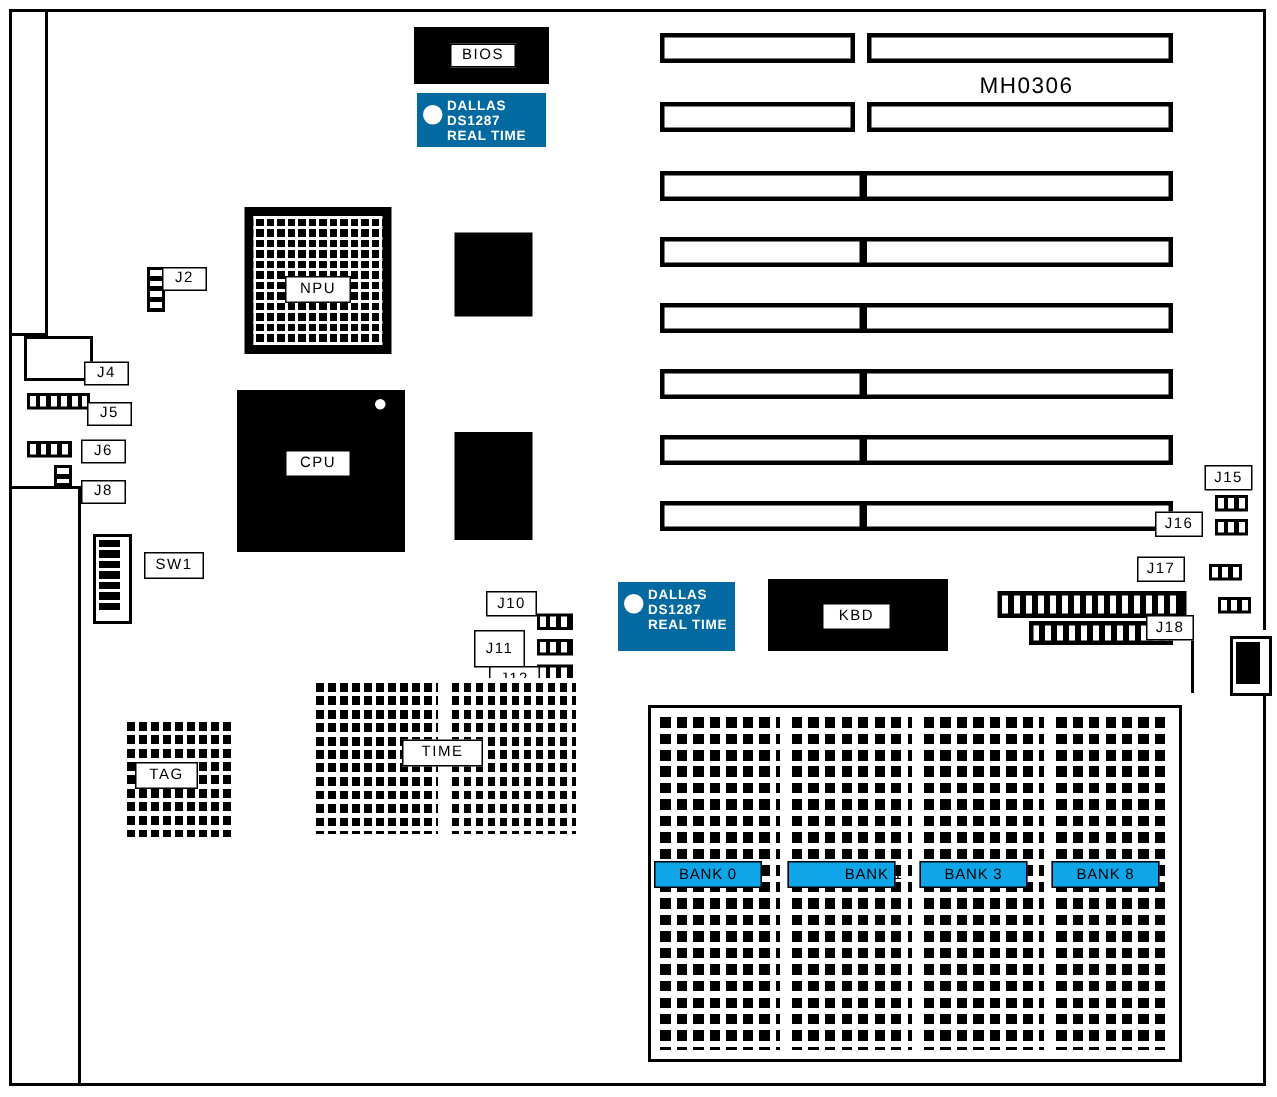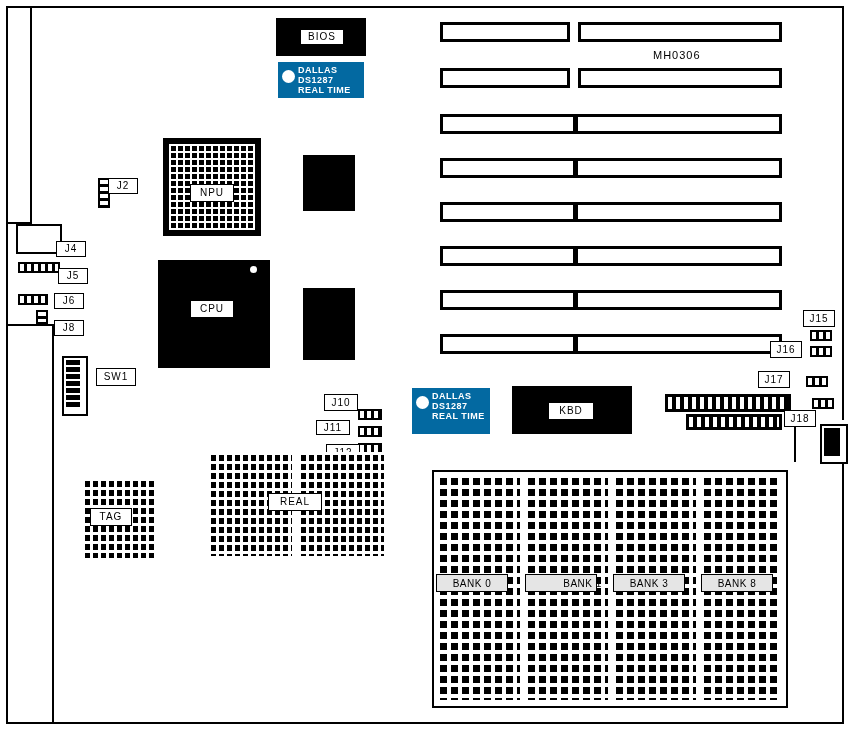--- a/index.html
+++ b/index.html
@@ -41,21 +41,21 @@
     letter-spacing: 1px;
     text-align: center;
     color: #000;
     display: flex;
     align-items: center;
     justify-content: center;
     white-space: nowrap;
   }
   .plain {
     position: absolute;
-    font-size: 11px;
+    font-size: 15px;
     color: #000;
     letter-spacing: 1px;
     white-space: nowrap;
   }
   .slot {
     position: absolute;
     background: #000;
     box-sizing: border-box;
     padding: 3px;
   }
@@ -134,21 +134,21 @@
     box-sizing: border-box;
   }
   .conn .dots {
     position: absolute;
     inset: 3px;
     background-color: #000;
     background-image: repeating-linear-gradient(to right, #fff 0 4px, #000 4px 8px);
   }
   .banklabel {
     position: absolute;
-    background: #e5e5e5;
+    background: #0ea5e9;
     border: 1px solid #000;
     font-size: 10px;
     letter-spacing: 0.5px;
     text-align: left;
     color: #000;
     box-sizing: border-box;
     display: flex;
     align-items: center;
     justify-content: center;
     white-space: nowrap;
@@ -265,21 +265,21 @@
   <div class="lbl" style="left:96px; top:368px; width:40px; height:18px;">SW1</div>
 
   <div class="jmp" style="left:358px; top:409px; width:24px; height:11px;">
     <div class="cells"></div>
   </div>
   <div class="lbl" style="left:324px; top:394px; width:34px; height:17px;">J10</div>
 
   <div class="jmp" style="left:358px; top:426px; width:24px; height:11px;">
     <div class="cells"></div>
   </div>
-  <div class="lbl" style="left:316px; top:420px; width:34px; height:15px;">J11</div>
+  <div class="lbl" style="left:316px; top:420px; width:34px; height:25px;">J11</div>
 
   <div class="jmp" style="left:358px; top:443px; width:24px; height:11px;">
     <div class="cells"></div>
   </div>
   <div class="lbl" style="left:326px; top:444px; width:34px; height:17px;">J12</div>
 
   <div class="dallas" style="left:412px; top:388px; width:78px; height:46px;">
     <div>DALLAS</div>
     <div>DS1287</div>
     <div>REAL TIME</div>
@@ -303,31 +303,31 @@
   <div class="lbl" style="left:770px; top:341px; width:32px; height:17px;">J16</div>
   <div class="jmp" style="left:810px; top:346px; width:22px; height:11px;">
     <div class="cells"></div>
   </div>
 
   <div class="lbl" style="left:758px; top:371px; width:32px; height:17px;">J17</div>
   <div class="jmp" style="left:806px; top:376px; width:22px; height:11px;">
     <div class="cells"></div>
   </div>
 
-  <div class="lbl" style="left:784px; top:410px; width:32px; height:17px;text-align:center;">J18</div>
+  <div class="lbl" style="left:764px; top:410px; width:32px; height:17px;text-align:center;">J18</div>
   <div class="jmp" style="left:812px; top:398px; width:22px; height:11px;">
     <div class="cells"></div>
   </div>
 
   <div class="dimgrid" style="left:82px; top:478px; width:72px; height:80px;"></div>
   <div class="lbl" style="left:90px; top:508px; width:42px; height:18px;">TAG</div>
 
   <div class="dimgrid" style="left:208px; top:452px; width:84px; height:104px;"></div>
   <div class="dimgrid" style="left:298px; top:452px; width:86px; height:104px;"></div>
-  <div class="lbl" style="left:268px; top:493px; width:54px; height:18px;">REAL</div>
+  <div class="lbl" style="left:268px; top:493px; width:54px; height:18px;">TIME</div>
 
   <div class="blk" style="left:432px; top:470px; width:352px; height:234px; background:#fff; border:2px solid #000;"></div>
   <div class="dimgrid" style="left:436px; top:474px; width:84px; height:226px; background-image: repeating-linear-gradient(to right, #fff 0 4px, #000 4px 11px), repeating-linear-gradient(to bottom, #fff 0 4px, #000 4px 11px);"></div>
   <div class="dimgrid" style="left:524px; top:474px; width:84px; height:226px; background-image: repeating-linear-gradient(to right, #fff 0 4px, #000 4px 11px), repeating-linear-gradient(to bottom, #fff 0 4px, #000 4px 11px);"></div>
   <div class="dimgrid" style="left:612px; top:474px; width:84px; height:226px; background-image: repeating-linear-gradient(to right, #fff 0 4px, #000 4px 11px), repeating-linear-gradient(to bottom, #fff 0 4px, #000 4px 11px);"></div>
   <div class="dimgrid" style="left:700px; top:474px; width:80px; height:226px; background-image: repeating-linear-gradient(to right, #fff 0 4px, #000 4px 11px), repeating-linear-gradient(to bottom, #fff 0 4px, #000 4px 11px);"></div>
 
   <div class="banklabel" style="left:436px; top:574px; width:72px; height:18px;">BANK 0</div>
   <div class="banklabel" style="left:525px; top:574px; width:72px; height:18px;padding-left:43px;">BANK 1</div>
   <div class="banklabel" style="left:613px; top:574px; width:72px; height:18px;">BANK 3</div>

